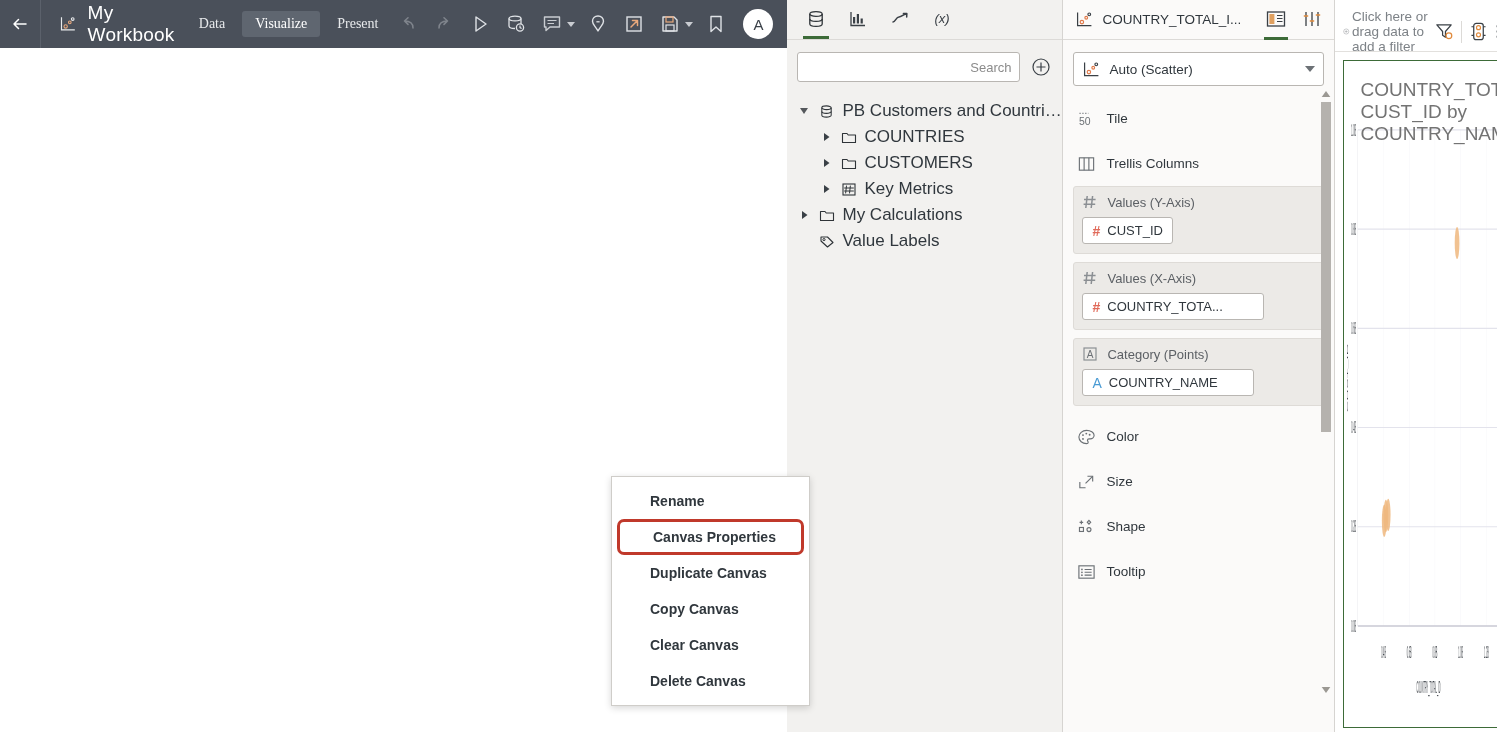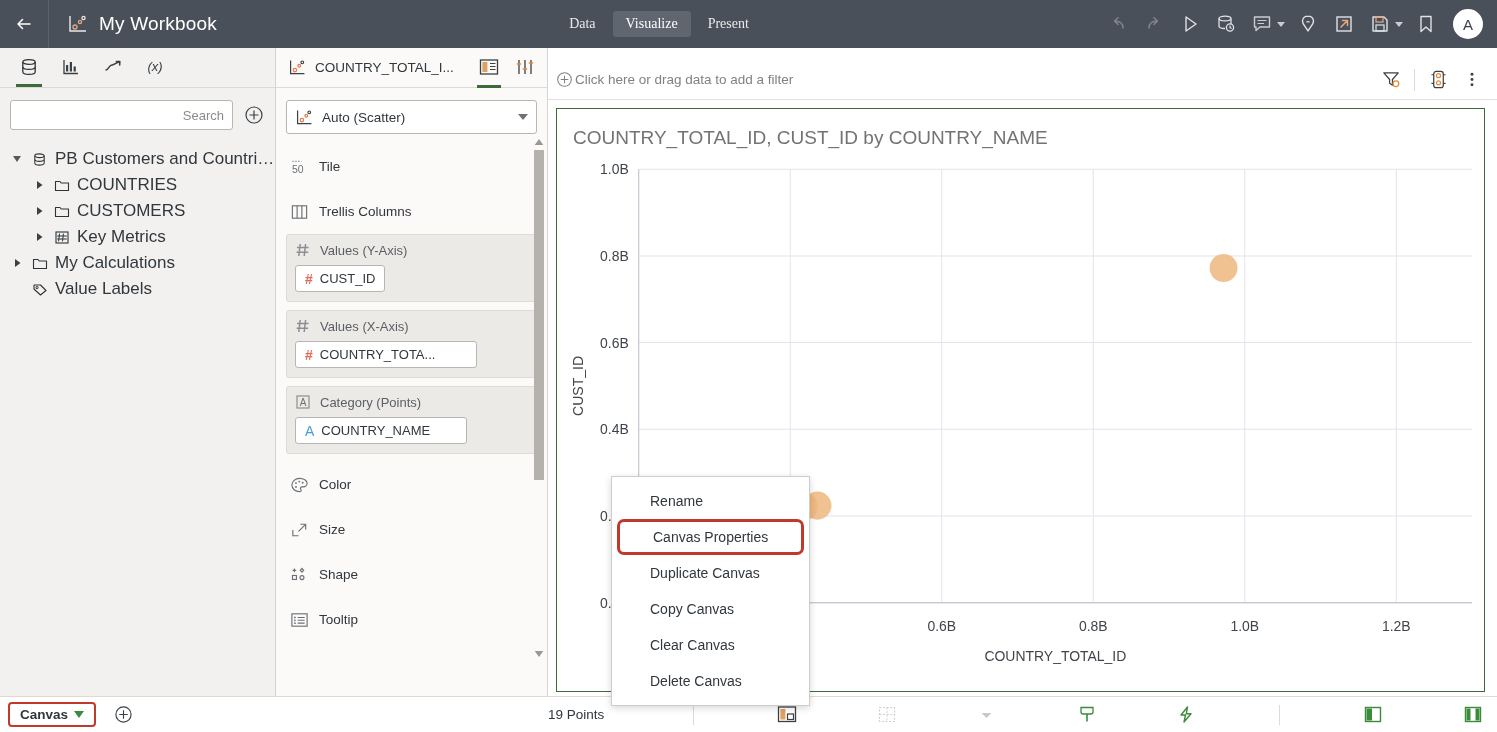--- a/index.html
+++ b/index.html
@@ -3,21 +3,21 @@
 <meta charset="utf-8">
 <style>
   * { box-sizing: border-box; margin:0; padding:0; }
   html,body { width:1497px; height:732px; overflow:hidden; }
   body {
     font-family: "Liberation Sans", sans-serif;
     font-size: 13px;
     color: #30373d;
     background: #ffffff;
   }
-  #app { position:relative; width:1497px; height:732px; display:flex; flex-direction:column; }
+  #app { position:relative; width:1497px; height:732px; display:flex; }
 
   
   .topbar {
     height:48px; background:#4a505a; display:flex; align-items:center;
     flex:0 0 48px; color:#ffffff;
   }
   .tb-back {
     width:48px; height:48px; display:flex; align-items:center; justify-content:center;
     color:#ffffff; font-size:19px; cursor:pointer;
   }
@@ -133,21 +133,21 @@
   .bb-right { flex:1; display:flex; align-items:center; justify-content:space-between; padding-right:10px; gap:18px; }
   .pts { font-size:13.5px; color:#30373d; margin-right:10px; }
   .bb-ico { width:28px;height:28px;display:flex;align-items:center;justify-content:center;cursor:pointer; }
   .bb-ico.dim { opacity:.38; }
   .bb-sep { width:1px; height:20px; background:#dcdad7; margin:0 7px; }
 
   
   .ctxmenu {
     position:absolute; left:611px; top:476px; width:199px;
     background:#ffffff; border:1px solid #cfcdc9; box-shadow:0 2px 7px rgba(0,0,0,.16);
-    padding:6px 0; z-index:50;
+    padding:6px 0; z-index:50;font-weight:bold;
   }
   .ctxitem { height:36px; display:flex; align-items:center; padding-left:38px; font-size:14px; cursor:pointer; }
   .ctxitem.hl {
     border:3px solid #c0392b; border-radius:7px; margin:0 5px; height:36px; padding-left:33px;
   }
 
   svg { display:block; }
 </style>
 </head>
 <body>

